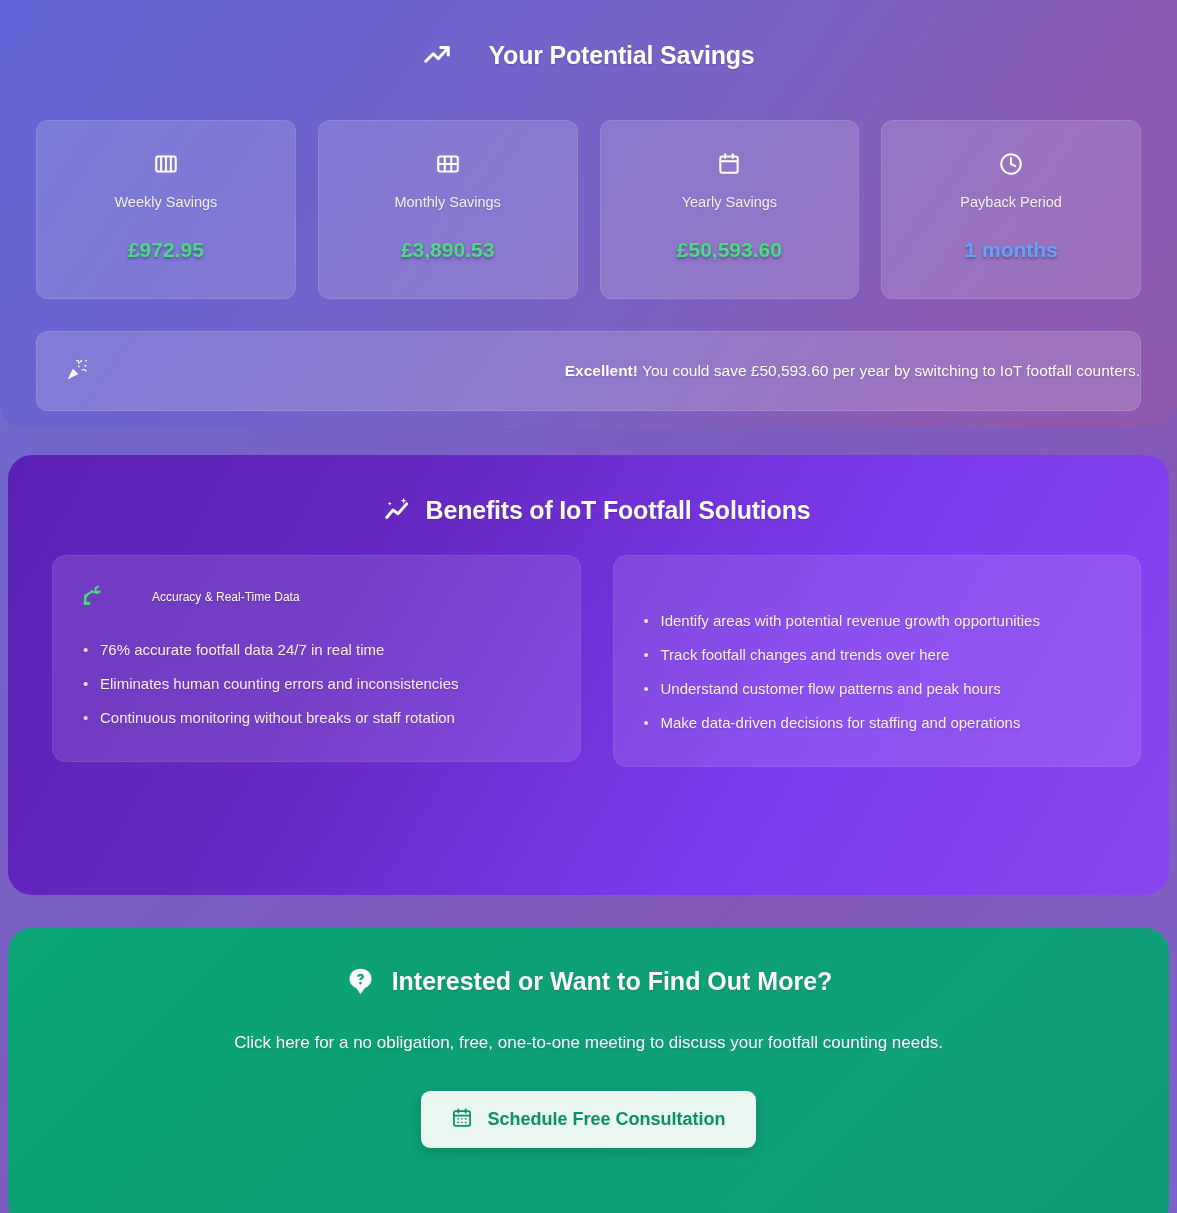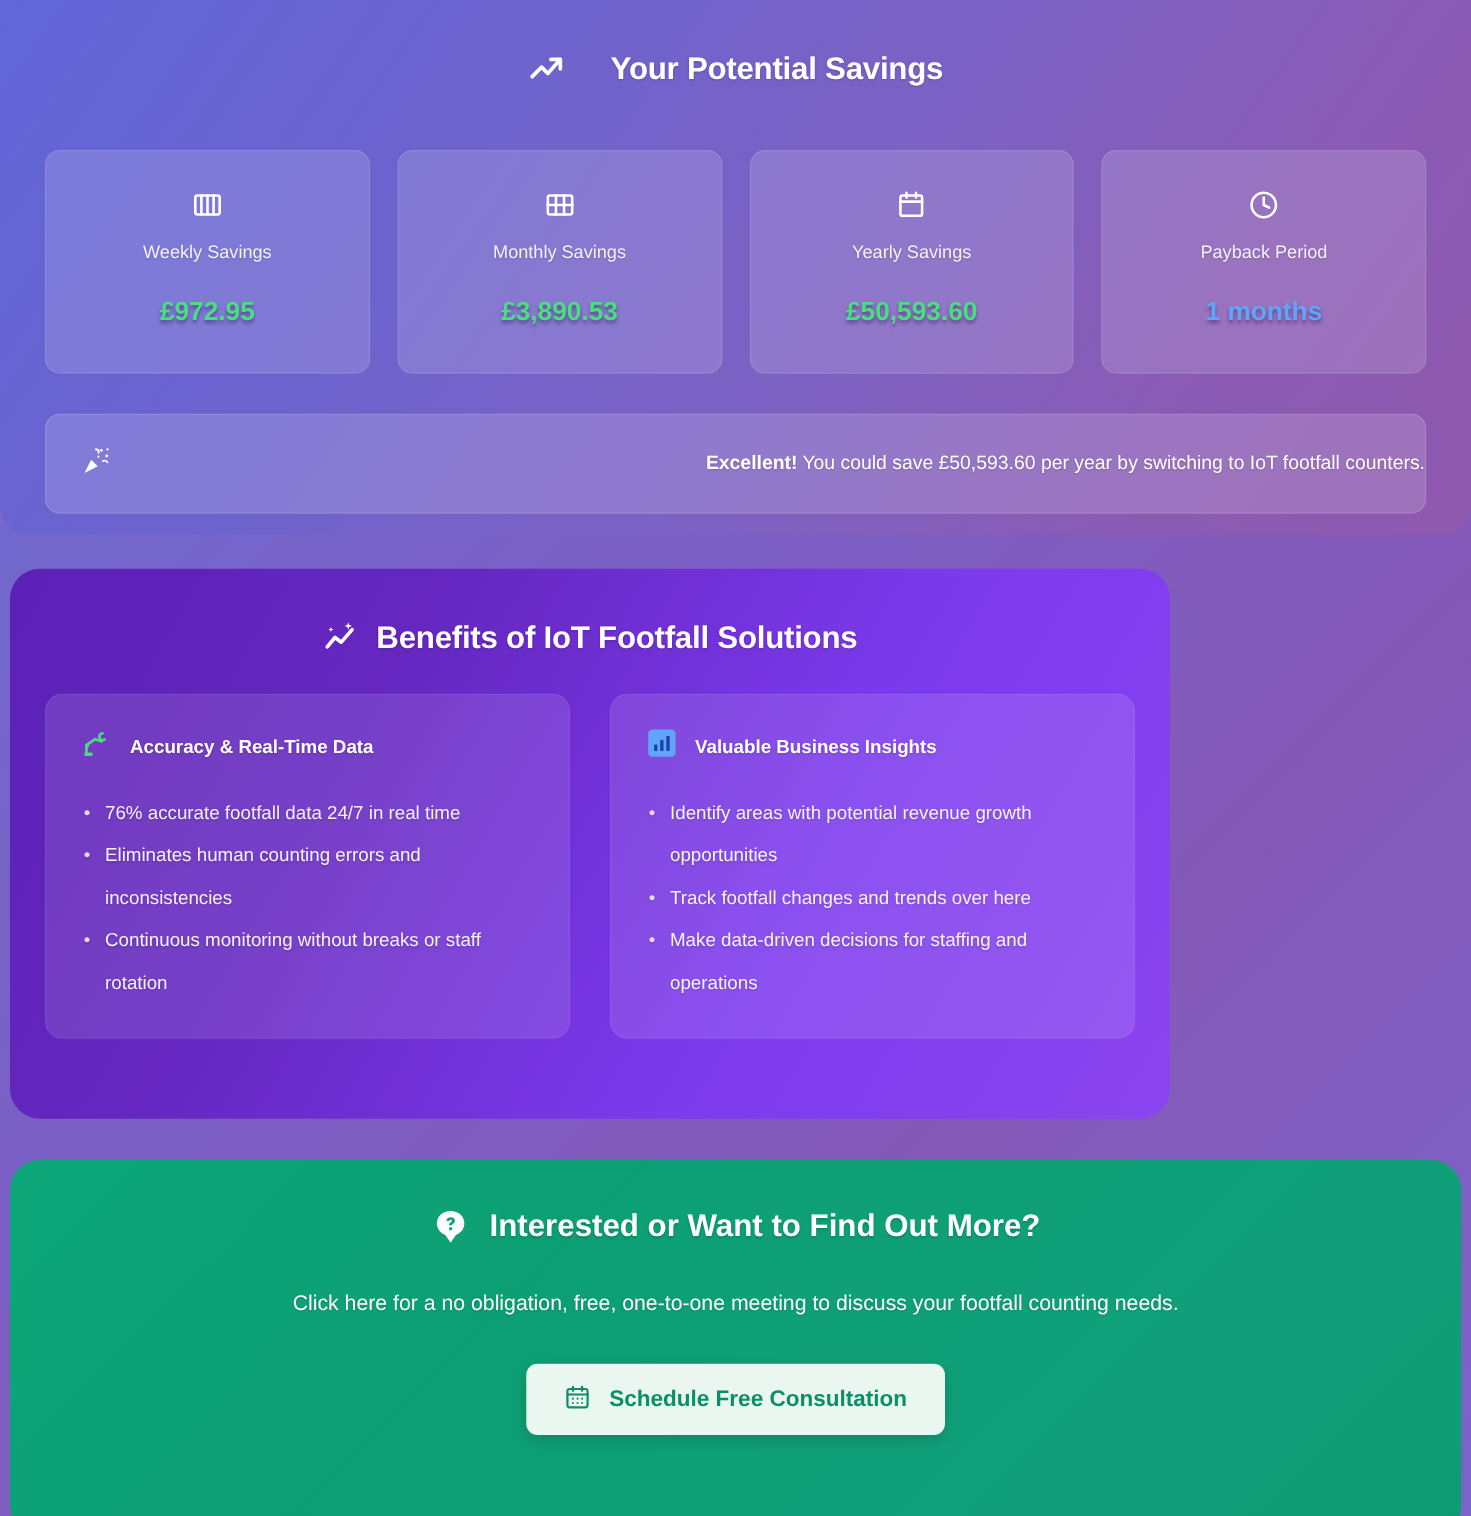--- a/index.html
+++ b/index.html
@@ -94,25 +94,26 @@
     color: #ffffff;
     font-size: 15.5px;
     text-shadow: 0 1px 2px rgba(0,0,0,0.16);
   }
   .banner-text b { font-weight: bold; }
 
   
   .benefits-section {
     position: absolute;
     left: 8px; top: 455px;
-    width: 928px;
+    width: 1161px;
     height: 440px;
     border-radius: 24px;
     background: linear-gradient(120deg, #5b21b6 0%, #6527c0 30%, #7c3aed 65%, #8b45f0 100%);
     overflow: hidden;
+    padding-left: 16px;
   }
   .benefits-section .section-title { margin-top: 40px; }
 
   .benefit-cards {
     display: flex;
     gap: 32px;
     padding: 0 28px;
     margin-top: 30px;
     align-items: flex-start;
   }
@@ -123,23 +124,24 @@
     border: 1px solid rgba(255,255,255,0.07);
     padding: 26px 28px 26px 28px;
   }
   .benefit-head {
     display: flex;
     align-items: center;
     gap: 14px;
   }
   .benefit-head-title {
     color: #ffffff;
-    font-size: 15px;
-    font-weight: bold;
+    font-size: 12px;
+    font-weight: normal;
     text-shadow: 0 1px 2px rgba(0,0,0,0.18);
+    margin-left: 32px;
   }
   .benefit-list { list-style: none; margin-top: 22px; }
   .benefit-list li {
     position: relative;
     padding-left: 19px;
     color: rgba(255,255,255,0.93);
     font-size: 15px;
     line-height: 34px;
     text-shadow: 0 1px 2px rgba(0,0,0,0.14);
   }
@@ -312,34 +314,24 @@
         <span class="benefit-head-title">Accuracy &amp; Real-Time Data</span>
       </div>
       <ul class="benefit-list">
         <li>76% accurate footfall data 24/7 in real time</li>
         <li>Eliminates human counting errors and inconsistencies</li>
         <li>Continuous monitoring without breaks or staff rotation</li>
       </ul>
     </div>
 
     <div class="benefit-card">
-      <div class="benefit-head">
-        <span>
-          <svg width="25" height="25" viewBox="0 0 24 24">
-            <rect x="1.5" y="1.5" width="21" height="21" rx="3.2" fill="#60a5fa"></rect>
-            <rect x="6" y="13" width="2.6" height="5" rx="0.6" fill="#1e40af"></rect>
-            <rect x="10.7" y="9.5" width="2.6" height="8.5" rx="0.6" fill="#1e40af"></rect>
-            <rect x="15.4" y="6.5" width="2.6" height="11.5" rx="0.6" fill="#1e40af"></rect>
-          </svg>
-        </span>
-        <span class="benefit-head-title">Valuable Business Insights</span>
-      </div>
       <ul class="benefit-list">
         <li>Identify areas with potential revenue growth opportunities</li>
         <li>Track footfall changes and trends over here</li>
+        <li>Understand customer flow patterns and peak hours</li>
         <li>Make data-driven decisions for staffing and operations</li>
       </ul>
     </div>
 
   </div>
 
 </section>
 
 <section class="cta-section">
 

